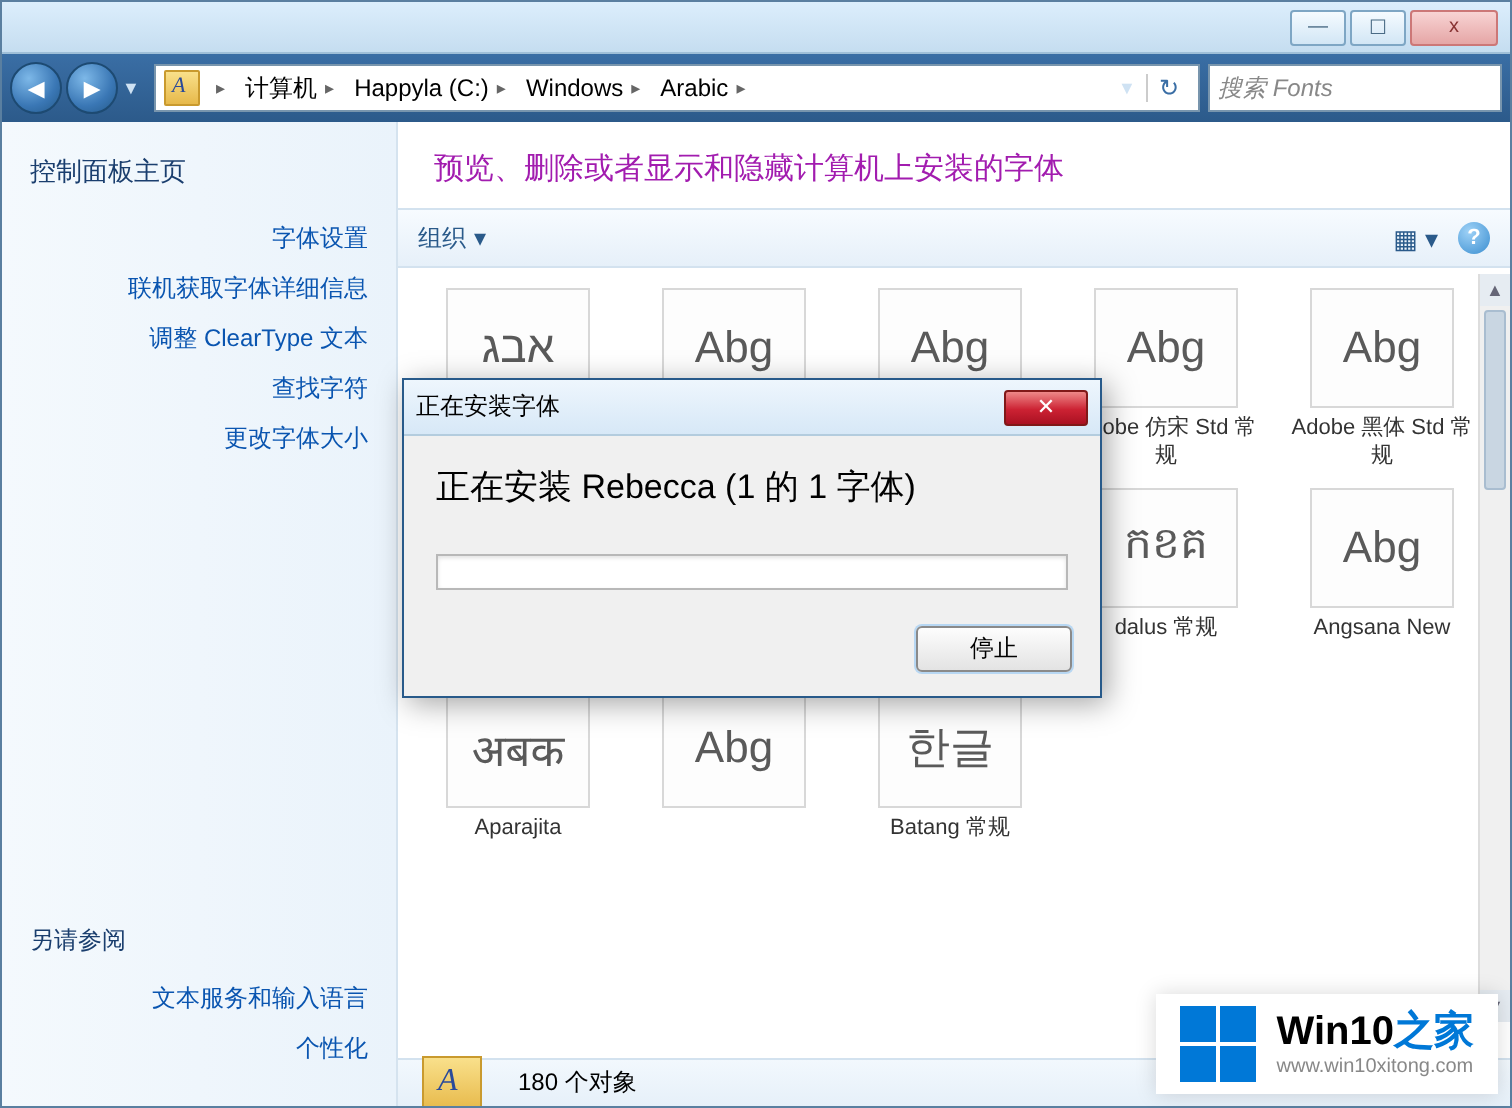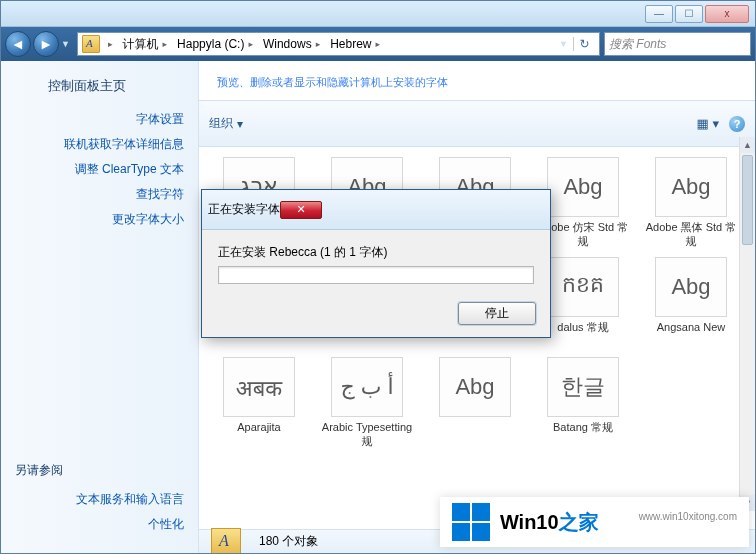--- a/index.html
+++ b/index.html
@@ -77,31 +77,31 @@
   }
   
   .main { display:flex; height: calc(554px - 26px - 34px - 2px); background:#fff; }
   .sidebar {
     width: 198px;
     background: linear-gradient(90deg,#f4f9fd,#eaf3fb);
     padding: 16px 14px;
     border-right:1px solid #d5e3ef;
     display:flex; flex-direction:column;
   }
-  .sidebar-title { color:#1a3e6e; font-size:13px; margin-bottom:12px;margin-left:33px;}
+  .sidebar-title { color:#1a3e6e; font-size:13px; margin-bottom:12px;}
   .sidebar-link { color:#0a55b0; font-size:12px; margin:4px 0; cursor:pointer;text-align:right;}
   .sidebar-spacer { flex:1; }
   .sidebar-sub { color:#1a3e6e; font-size:12px; margin-bottom:8px;}
   .content { flex:1; display:flex; flex-direction:column; overflow:hidden; position:relative; }
   .content-header {
     padding: 14px 18px 10px;
-    color:#3b82f6; font-size:11px;
+    color:#a21caf; font-size:15px;
   }
   .toolbar {
-    height: 47px;
+    height: 30px;
     background: linear-gradient(#f7fbff,#e6f0f9);
     border-top:1px solid #d3e2ef; border-bottom:1px solid #d3e2ef;
     display:flex; align-items:center; padding:0 10px; justify-content:space-between;
   }
   .toolbar-left { display:flex; align-items:center; gap:4px; color:#2a5a8a;}
   .toolbar-right { display:flex; align-items:center; gap:10px;}
   .help-icon { width:16px; height:16px; border-radius:50%; background:radial-gradient(circle at 35% 30%,#9fd2f7,#3a8ed0); color:#fff; font-size:11px; font-weight:bold; display:flex; align-items:center; justify-content:center;}
   .font-grid {
     flex:1; overflow:hidden;
     padding: 10px 14px;
@@ -138,33 +138,33 @@
   
   .dialog {
     position:absolute;
     left: 200px; top: 188px;
     width: 350px;
     border:1px solid #285a8a;
     box-shadow: 3px 3px 14px rgba(0,0,0,.35);
     background:#f0f0f0;
   }
   .dlg-title {
-    height:40px; background:linear-gradient(#eef6fd,#d7e8f7);
-    display:flex; align-items:center; justify-content:flex-start;
+    height:28px; background:linear-gradient(#eef6fd,#d7e8f7);
+    display:flex; align-items:center; justify-content:space-between;
     padding:0 6px; font-size:12px; color:#000;
     border-bottom:1px solid #b3ccde;
   }
   .dlg-close {
     width:42px; height:18px; border-radius:2px;
     background:linear-gradient(#e88,#c23 55%,#a12);
     border:1px solid #801818; color:#fff; font-size:11px;
     display:flex; align-items:center; justify-content:center;
   }
   .dlg-body { padding:14px 16px 12px; background:#f0f0f0;}
-  .dlg-msg { font-size:12px; color:#000; margin-bottom:5px;}
+  .dlg-msg { font-size:17px; color:#000; margin-bottom:22px;}
   .progress {
     height:18px; background:#fff; border:1px solid #b8b8b8;
     box-shadow: inset 0 1px 2px rgba(0,0,0,.12);
   }
   .dlg-footer { display:flex; justify-content:flex-end; padding:6px 14px 12px;text-align:center;}
   .dlg-btn {
     min-width:78px; height:23px; border:1px solid #8a8a8a;
     background:linear-gradient(#fdfdfd,#e3e3e3);
     border-radius:3px; font-size:12px; color:#000;
     display:flex; align-items:center; justify-content:center;
@@ -172,21 +172,21 @@
   }
   
   .watermark {
     position:absolute; right:6px; bottom:6px;
     background:#fff; padding:6px 12px;
     display:flex; align-items:center; gap:10px;
     box-shadow:0 0 10px rgba(0,0,0,.15);
   }
   .wm-logo{ display:grid; grid-template-columns:18px 18px; grid-template-rows:18px 18px; gap:2px;}
   .wm-logo span{ background:#0078d7;}
-  .wm-text{ display:flex; flex-direction:row; line-height:1.15;gap:40px;}
+  .wm-text{ display:flex; flex-direction:column; line-height:1.15;}
   .wm-main{ font-size:20px; font-weight:600; color:#000;}
   .wm-sub{ font-size:10px; color:#888;}
 </style>
 </head>
 <body>
 
 <div class="outer-border">
 
   <div class="titlebar">
     <div class="tb-btn">—</div>
@@ -211,21 +211,21 @@
         </span>
       <span class="crumb">
           <span>Happyla (C:)</span>
           <span class="sep">▸</span>
         </span>
       <span class="crumb">
           <span>Windows</span>
           <span class="sep">▸</span>
         </span>
       <span class="crumb">
-          <span>Hebrew</span>
+          <span>Arabic</span>
           <span class="sep">▸</span>
         </span>
       <span style="flex:1"></span>
       <span class="nav-drop">▼</span>
       <span class="addr-refresh">↻</span>
     </div>
     <div class="searchbox">
       <span>搜索 Fonts</span>
     </div>
   </div>
@@ -296,24 +296,20 @@
           </div>
           <div class="font-item">
             <div class="font-thumb stack">Abg</div>
             <div class="font-label">Angsana New</div>
           </div>
           <div class="font-item">
             <div class="font-thumb stack">अबक</div>
             <div class="font-label">Aparajita</div>
           </div>
           <div class="font-item">
-            <div class="font-thumb">أ ب ج</div>
-            <div class="font-label">Arabic Typesetting 规</div>
-          </div>
-          <div class="font-item">
             <div class="font-thumb stack">Abg</div>
             <div class="font-label"></div>
           </div>
           <div class="font-item">
             <div class="font-thumb">한글</div>
             <div class="font-label">Batang 常规</div>
           </div>
         </div>
 
       <div class="scrollbar">

